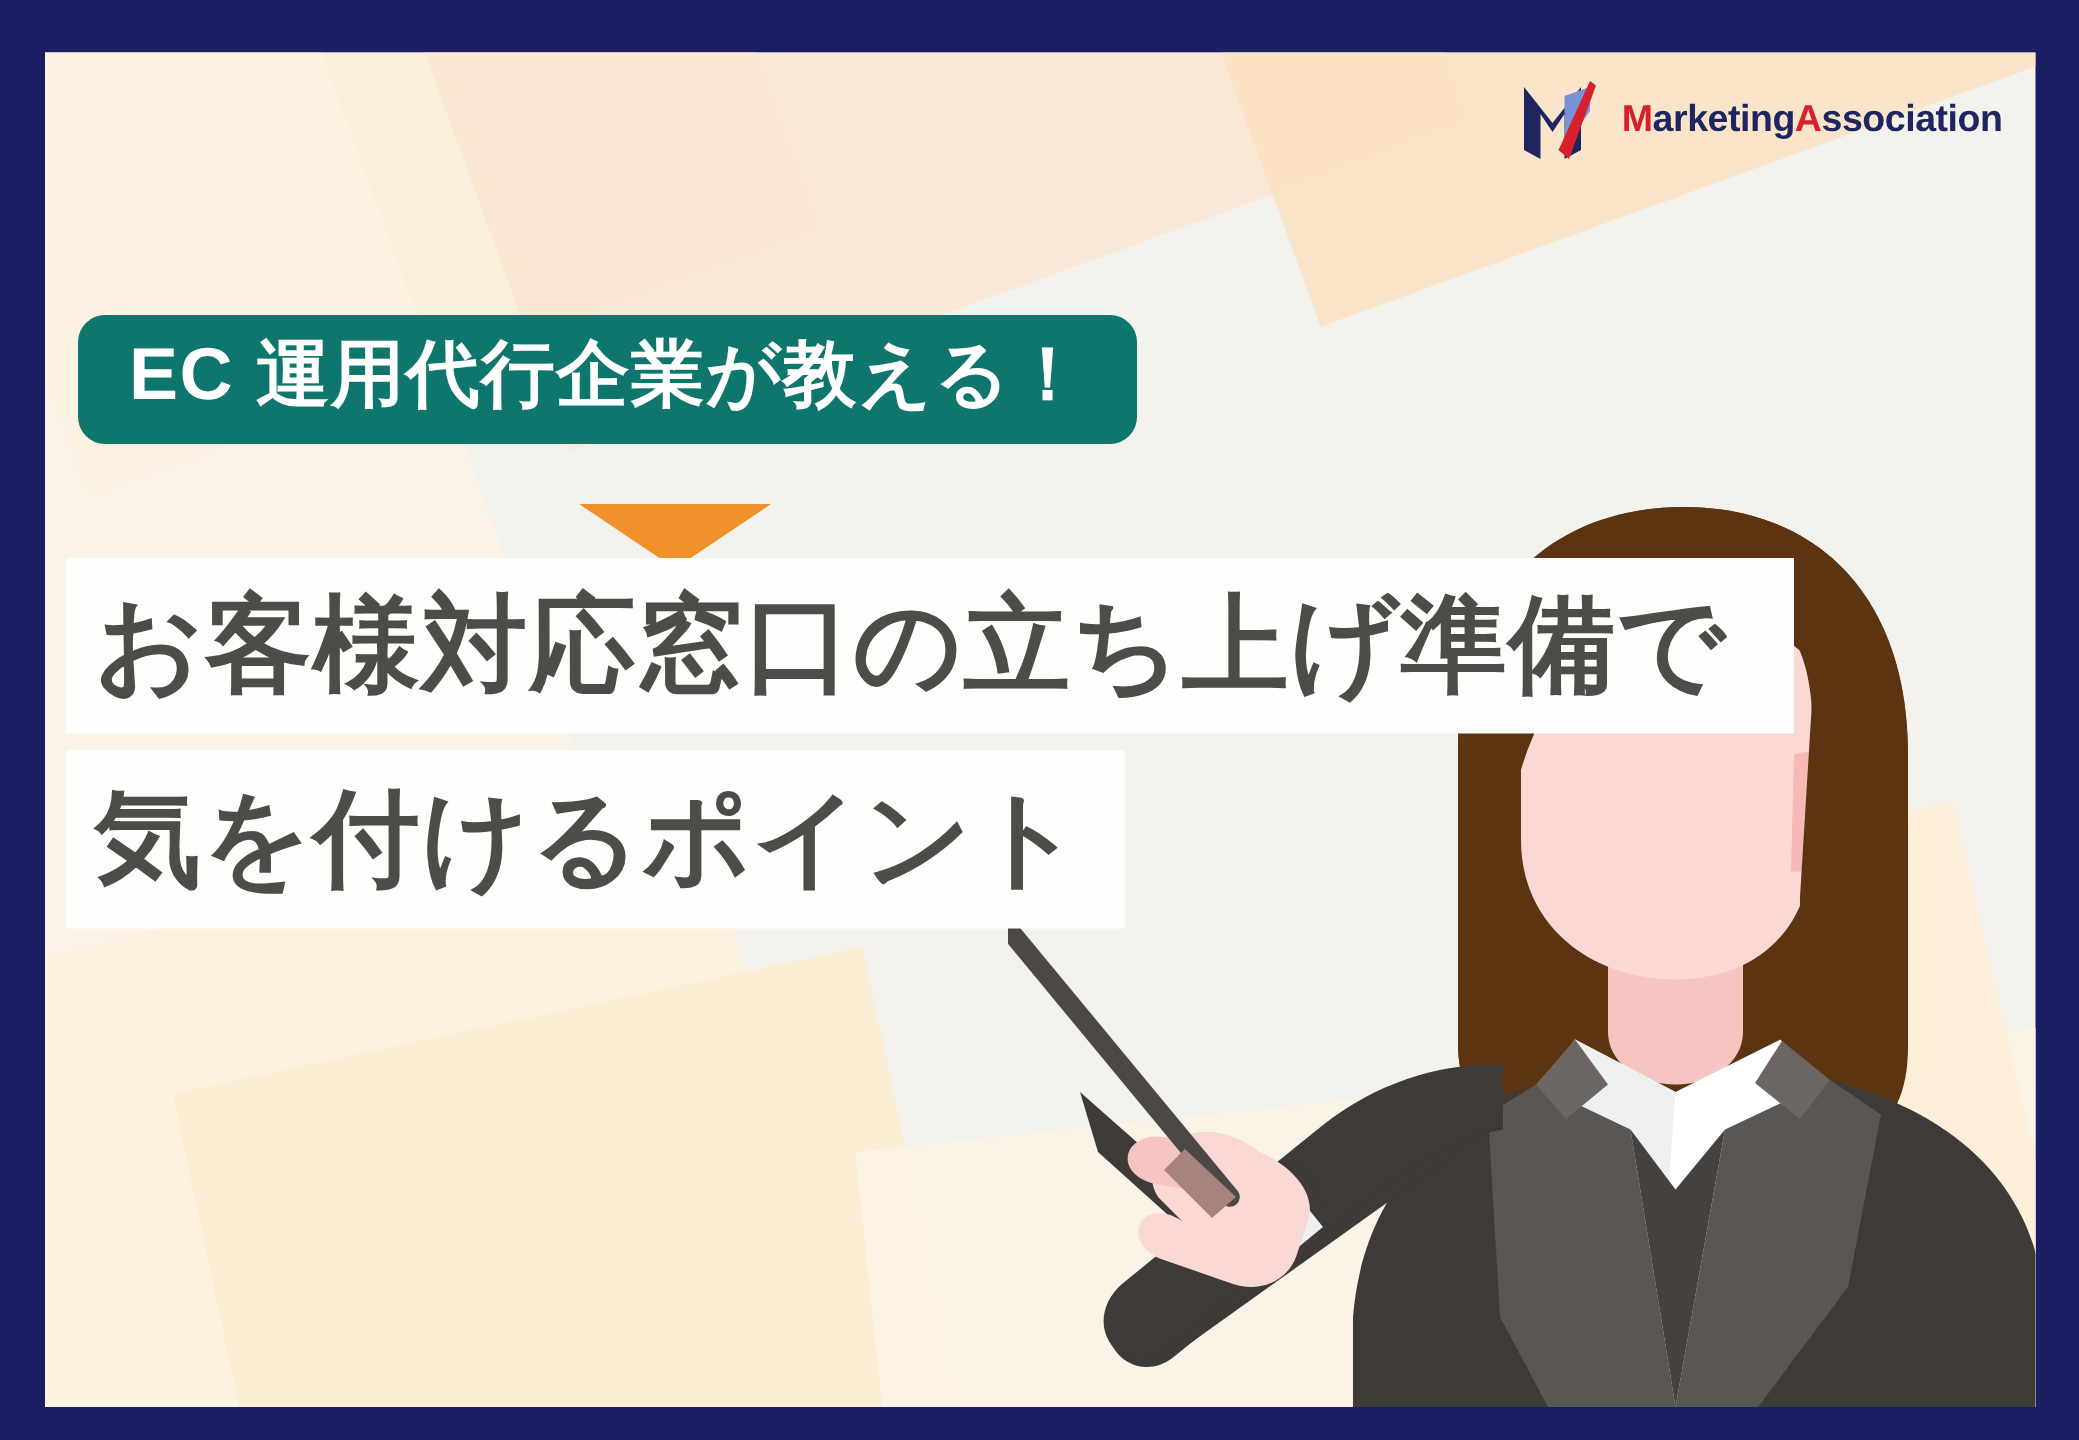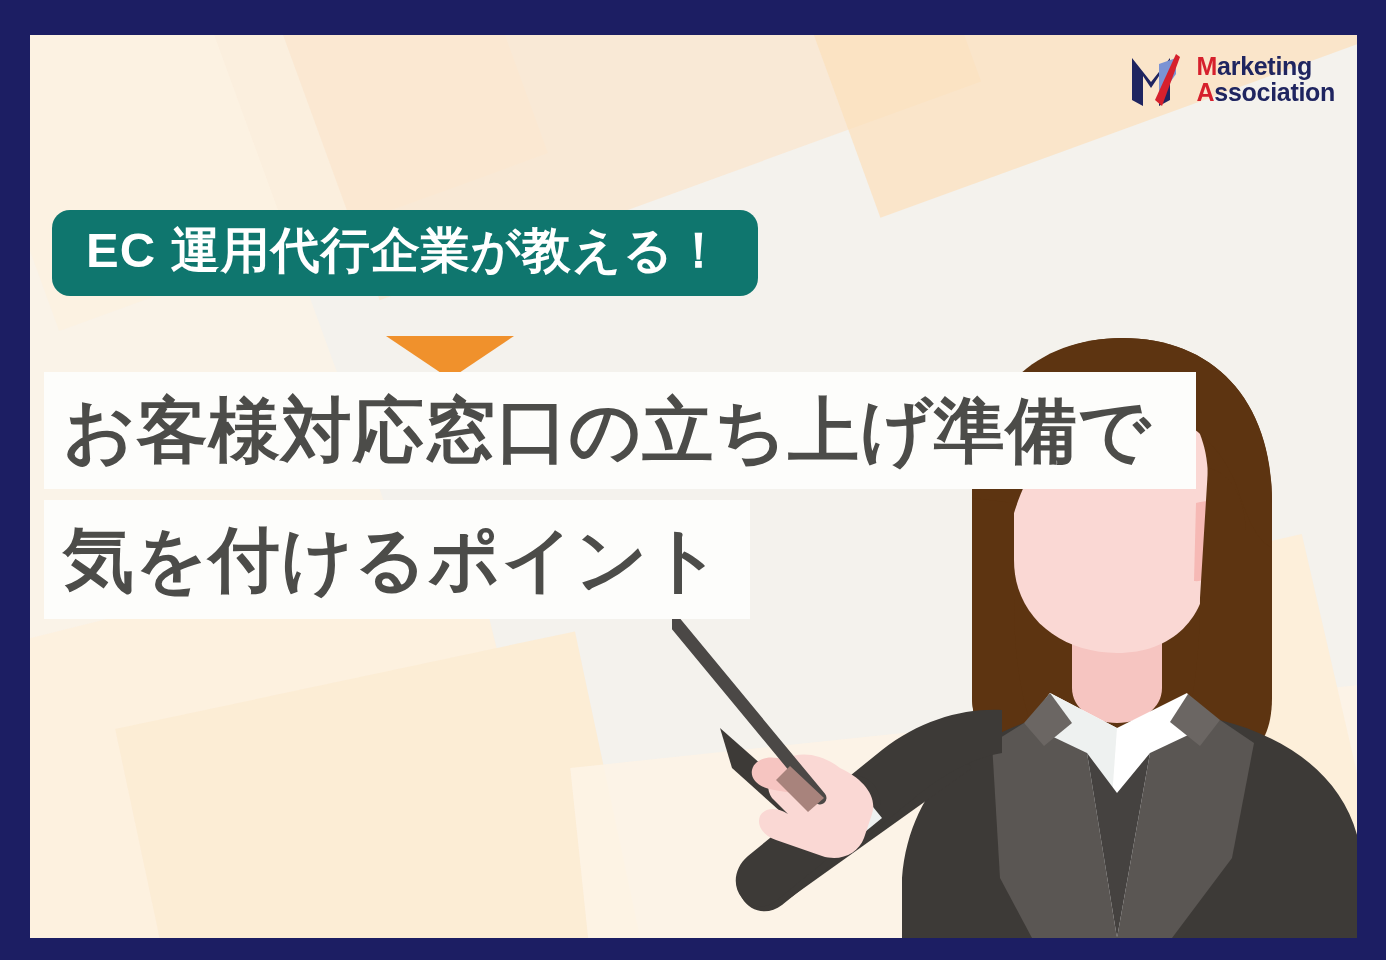--- a/index.html
+++ b/index.html
@@ -64,21 +64,21 @@
     transform:rotate(-13deg);
   }
   
   #logo{
     position:absolute; right:22px; top:13px;
     display:flex; align-items:center; gap:11px;
     z-index:40;
   }
   #logo-mark{ width:58px; height:62px; display:block; }
   #logo-text{
-    display:flex; flex-direction:column;
+    display:flex; flex-direction:row;
     line-height:1.06;
     font-weight:bold; font-size:25px;
     letter-spacing:-.3px;
   }
   .logo-line{ color:#1f2560; white-space:nowrap; }
   .logo-line .ini{ color:#d6202c; }
   
   #badge{
     position:absolute; left:22px; top:175px;
     z-index:30;

